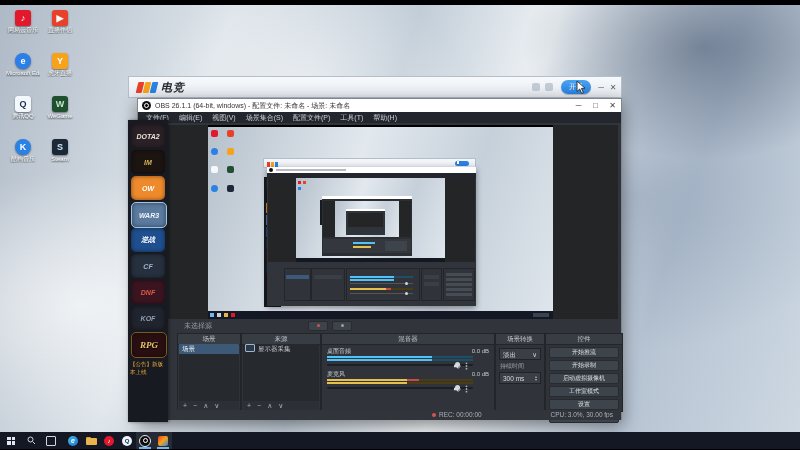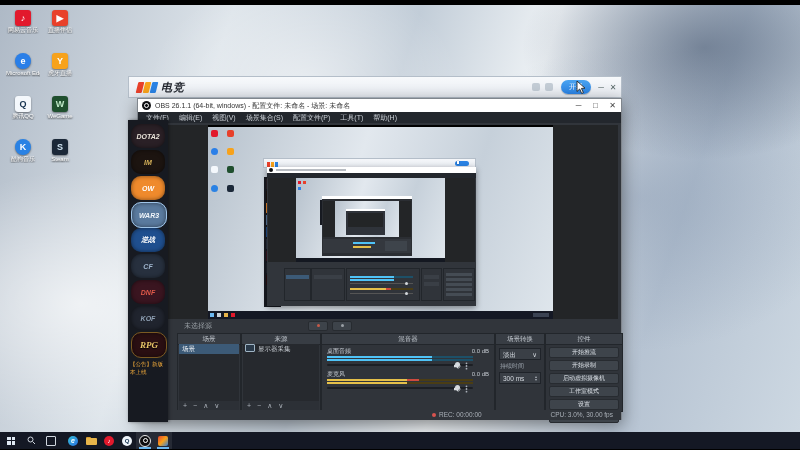--- a/index.html
+++ b/index.html
@@ -28,21 +28,21 @@
   #plat-header{left:128px;top:76px;width:494px;height:22px;z-index:1;
     background:linear-gradient(#f7f9fb,#e7ebf1);border:1px solid #b4bec9;display:flex;align-items:center}
   .logo-blk{width:6px;height:11px;transform:skewX(-14deg);margin-right:1px;border-radius:1px}
   #plat-logo-text{font-size:11px;font-weight:bold;font-style:italic;color:#22262e;margin-left:3px;letter-spacing:1px}
   .hdr-ic{width:8px;height:8px;border-radius:2px;background:#c3ccd5;margin-left:5px}
   #broadcast-btn{margin-left:8px;padding:2px 8px;border-radius:7px;font-size:7px;color:#fff;
     background:linear-gradient(#4aa3f0,#2a82e4);box-shadow:0 1px 1px rgba(0,0,0,.25)}
   .win-ctl{font-size:8px;color:#566;width:12px;text-align:center}
 
   #posters{left:128px;top:120px;width:40px;height:302px;background:#171a21;z-index:3;box-shadow:1px 0 3px rgba(0,0,0,.4)}
-  .poster{position:absolute;left:3px;width:34px;height:24px;border-radius:10px;display:flex;align-items:center;
+  .poster{position:absolute;left:3px;width:34px;height:24px;border-radius:5px;display:flex;align-items:center;
     justify-content:center;font-size:7px;font-weight:bold;font-style:italic;box-shadow:inset 0 0 4px rgba(0,0,0,.5)}
   .poster.serif{font-family:"Liberation Serif",serif;font-size:9px;text-shadow:0 1px 1px #000;border:1px solid #7a5a22}
   #notice{position:absolute;left:2px;top:240px;width:36px;font-size:5.5px;line-height:8px;color:#f0a93a;overflow:hidden;height:16px}
 
   
   #obs{left:137px;top:98px;width:485px;height:322px;background:#31353b;z-index:2;
     border:1px solid #80868d;box-shadow:0 5px 16px rgba(0,0,0,.45)}
   #obs-titlebar{left:0;top:0;width:483px;height:13px;background:#fff;display:flex;align-items:center}
   #obs-icon{width:9px;height:9px;border-radius:50%;background:#101114;margin-left:4px;position:relative}
   #obs-icon:after{content:"";position:absolute;left:2px;top:2px;width:3px;height:3px;border:1px solid #fff;border-radius:50%}

